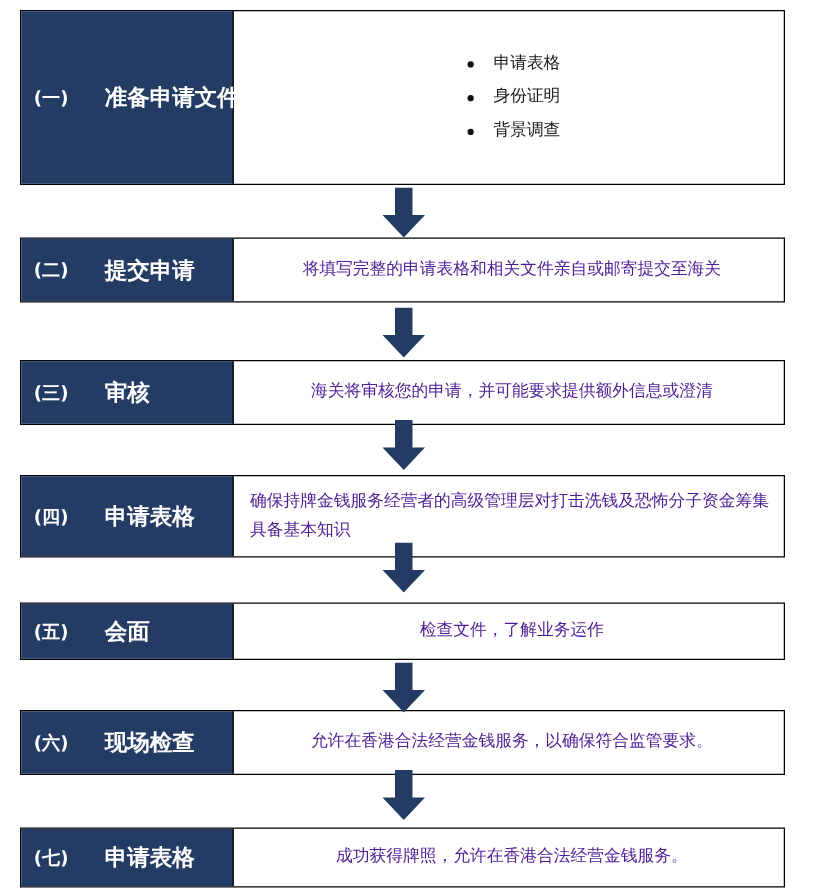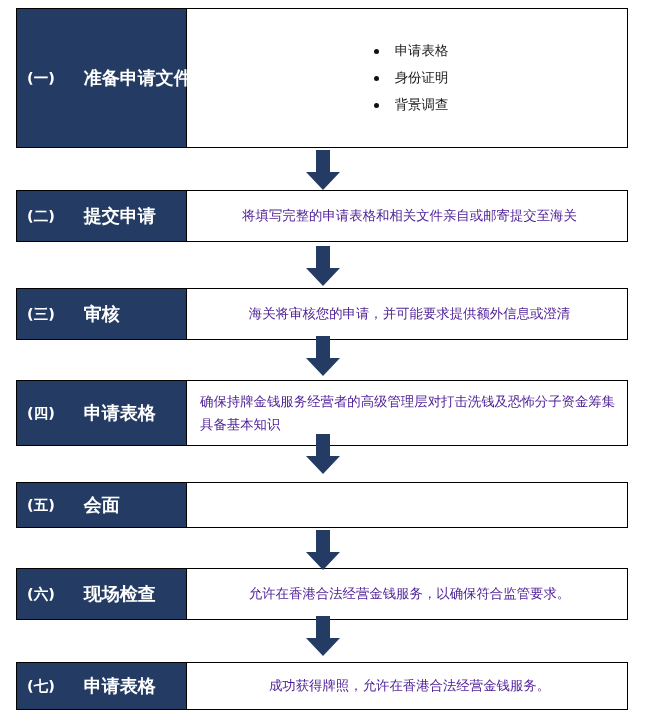--- a/index.html
+++ b/index.html
@@ -153,20 +153,23 @@
       </div>
       <div class="step-body">
         <div class="step-desc">确保持牌金钱服务经营者的高级管理层对打击洗钱及恐怖分子资金筹集具备基本知识</div>
       </div>
     </div>
     <div class="step-row" style="top: 482px; height: 46px;">
       <div class="step-label">
         <span class="num">(五)</span>
         <span class="name">会面</span>
       </div>
+      <div class="step-body">
+        <div class="step-desc">检查文件，了解业务运作</div>
+      </div>
     </div>
     <div class="step-row" style="top: 568px; height: 52px;">
       <div class="step-label">
         <span class="num">(六)</span>
         <span class="name">现场检查</span>
       </div>
       <div class="step-body">
         <div class="step-desc">允许在香港合法经营金钱服务，以确保符合监管要求。</div>
       </div>
     </div>

